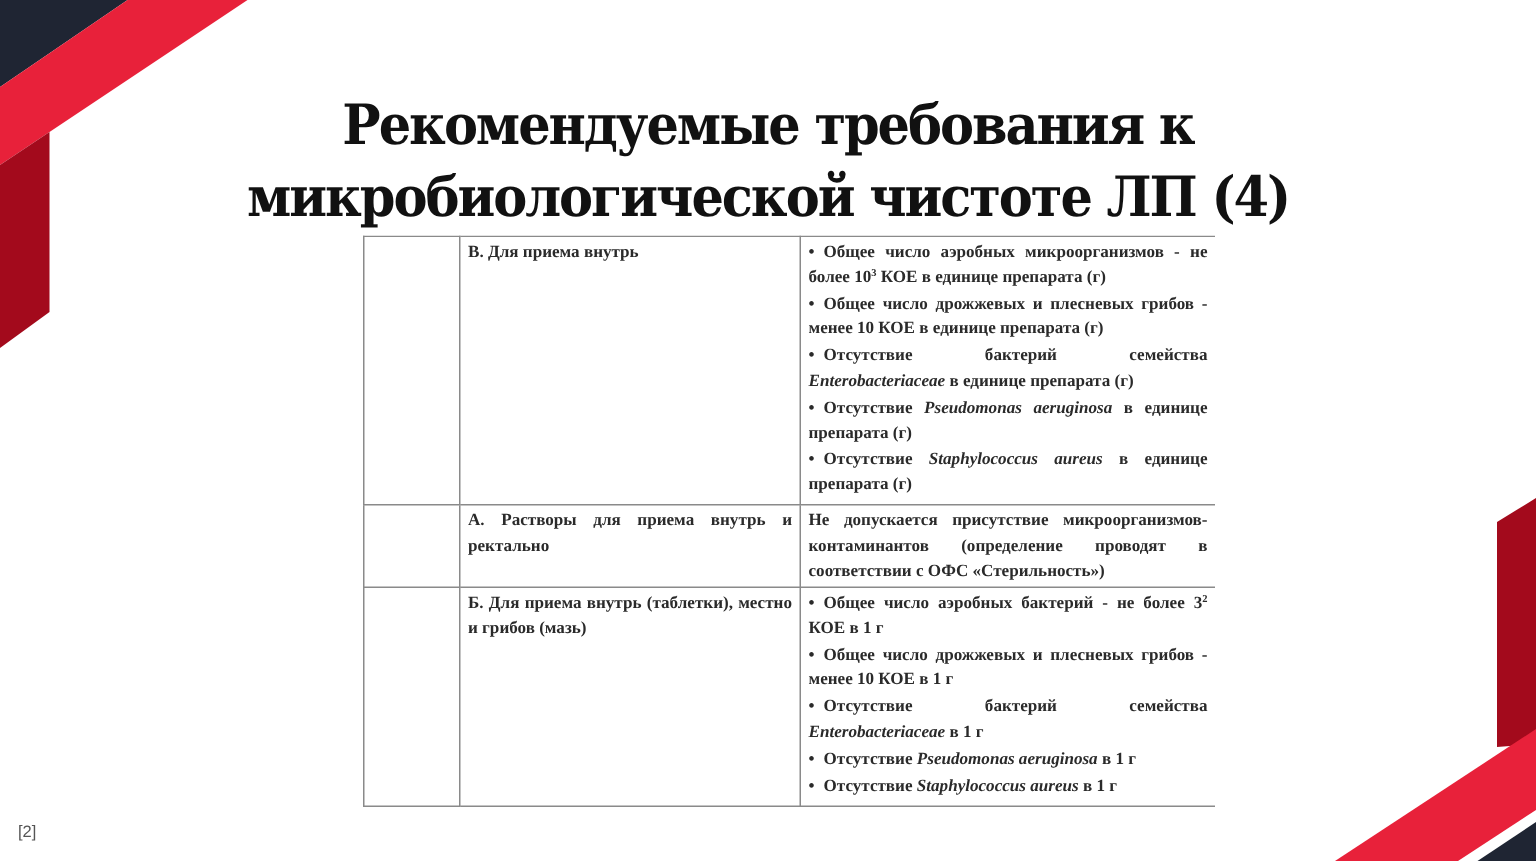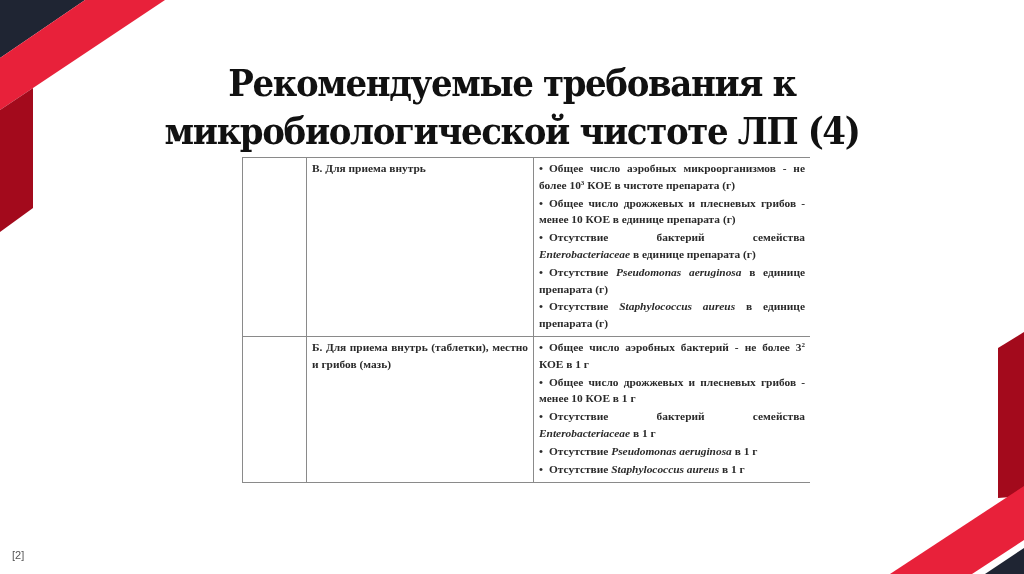--- a/index.html
+++ b/index.html
@@ -85,26 +85,31 @@
     <colgroup>
         <col class="c1">
         <col class="c2">
         <col class="c3">
       </colgroup>
     <tbody>
         <tr style="height:179px;">
       <td></td>
       <td><span>В. Для приема внутрь</span></td>
       <td id="rv-list">
-            <p class="item"><span class="bullet">•</span><span>Общее число аэробных микроорганизмов - не более 10</span><sup>3</sup><span> КОЕ в чистоте препарата (г)</span></p>
+            <p class="item"><span class="bullet">•</span><span>Общее число аэробных микроорганизмов - не более 10</span><sup>3</sup><span> КОЕ в единице препарата (г)</span></p>
             <p class="item"><span class="bullet">•</span><span>Общее число дрожжевых и плесневых грибов - менее 10 КОЕ в единице препарата (г)</span></p>
             <p class="item"><span class="bullet">•</span><span>Отсутствие бактерий семейства </span><em>Enterobacteriaceae</em><span> в единице препарата (г)</span></p>
             <p class="item"><span class="bullet">•</span><span>Отсутствие </span><em>Pseudomonas aeruginosa</em><span> в единице препарата (г)</span></p>
             <p class="item"><span class="bullet">•</span><span>Отсутствие </span><em>Staphylococcus aureus</em><span> в единице препарата (г)</span></p>
           </td>
+    </tr>
+    <tr style="height:55px;">
+      <td></td>
+      <td class="justify"><span>А. Растворы для приема внутрь и ректально</span></td>
+      <td class="justify"><span>Не допускается присутствие микроорганизмов-контаминантов (определение проводят в соответствии с ОФС «Стерильность»)</span></td>
     </tr>
     <tr style="height:146px;">
       <td></td>
       <td class="justify"><span>Б. Для приема внутрь (таблетки), местно и грибов (мазь)</span></td>
       <td id="rb-list">
             <p class="item"><span class="bullet">•</span><span>Общее число аэробных бактерий - не более 3</span><sup>2</sup><span> КОЕ в 1 г</span></p>
             <p class="item"><span class="bullet">•</span><span>Общее число дрожжевых и плесневых грибов - менее 10 КОЕ в 1 г</span></p>
             <p class="item"><span class="bullet">•</span><span>Отсутствие бактерий семейства </span><em>Enterobacteriaceae</em><span> в 1 г</span></p>
             <p class="item"><span class="bullet">•</span><span>Отсутствие </span><em>Pseudomonas aeruginosa</em><span> в 1 г</span></p>
             <p class="item"><span class="bullet">•</span><span>Отсутствие </span><em>Staphylococcus aureus</em><span> в 1 г</span></p>

